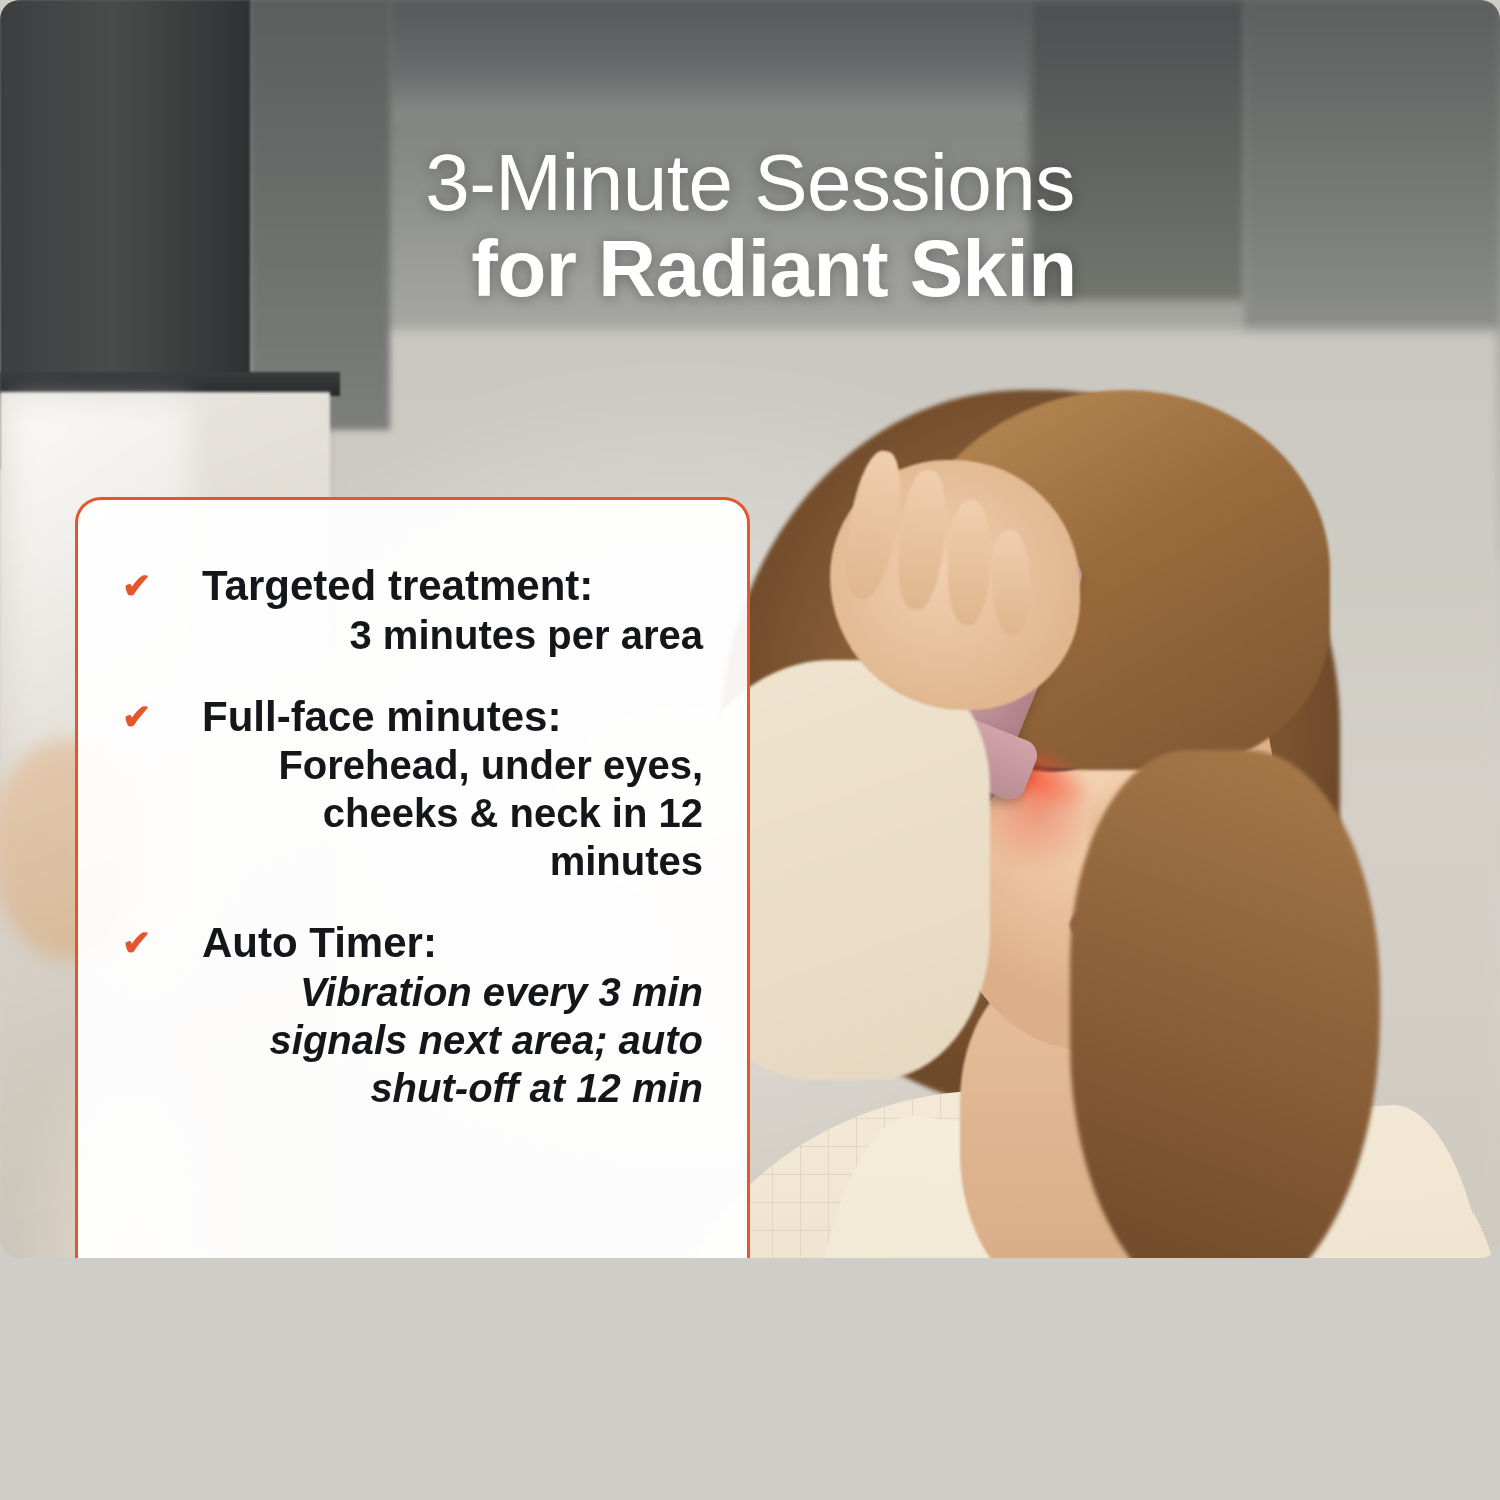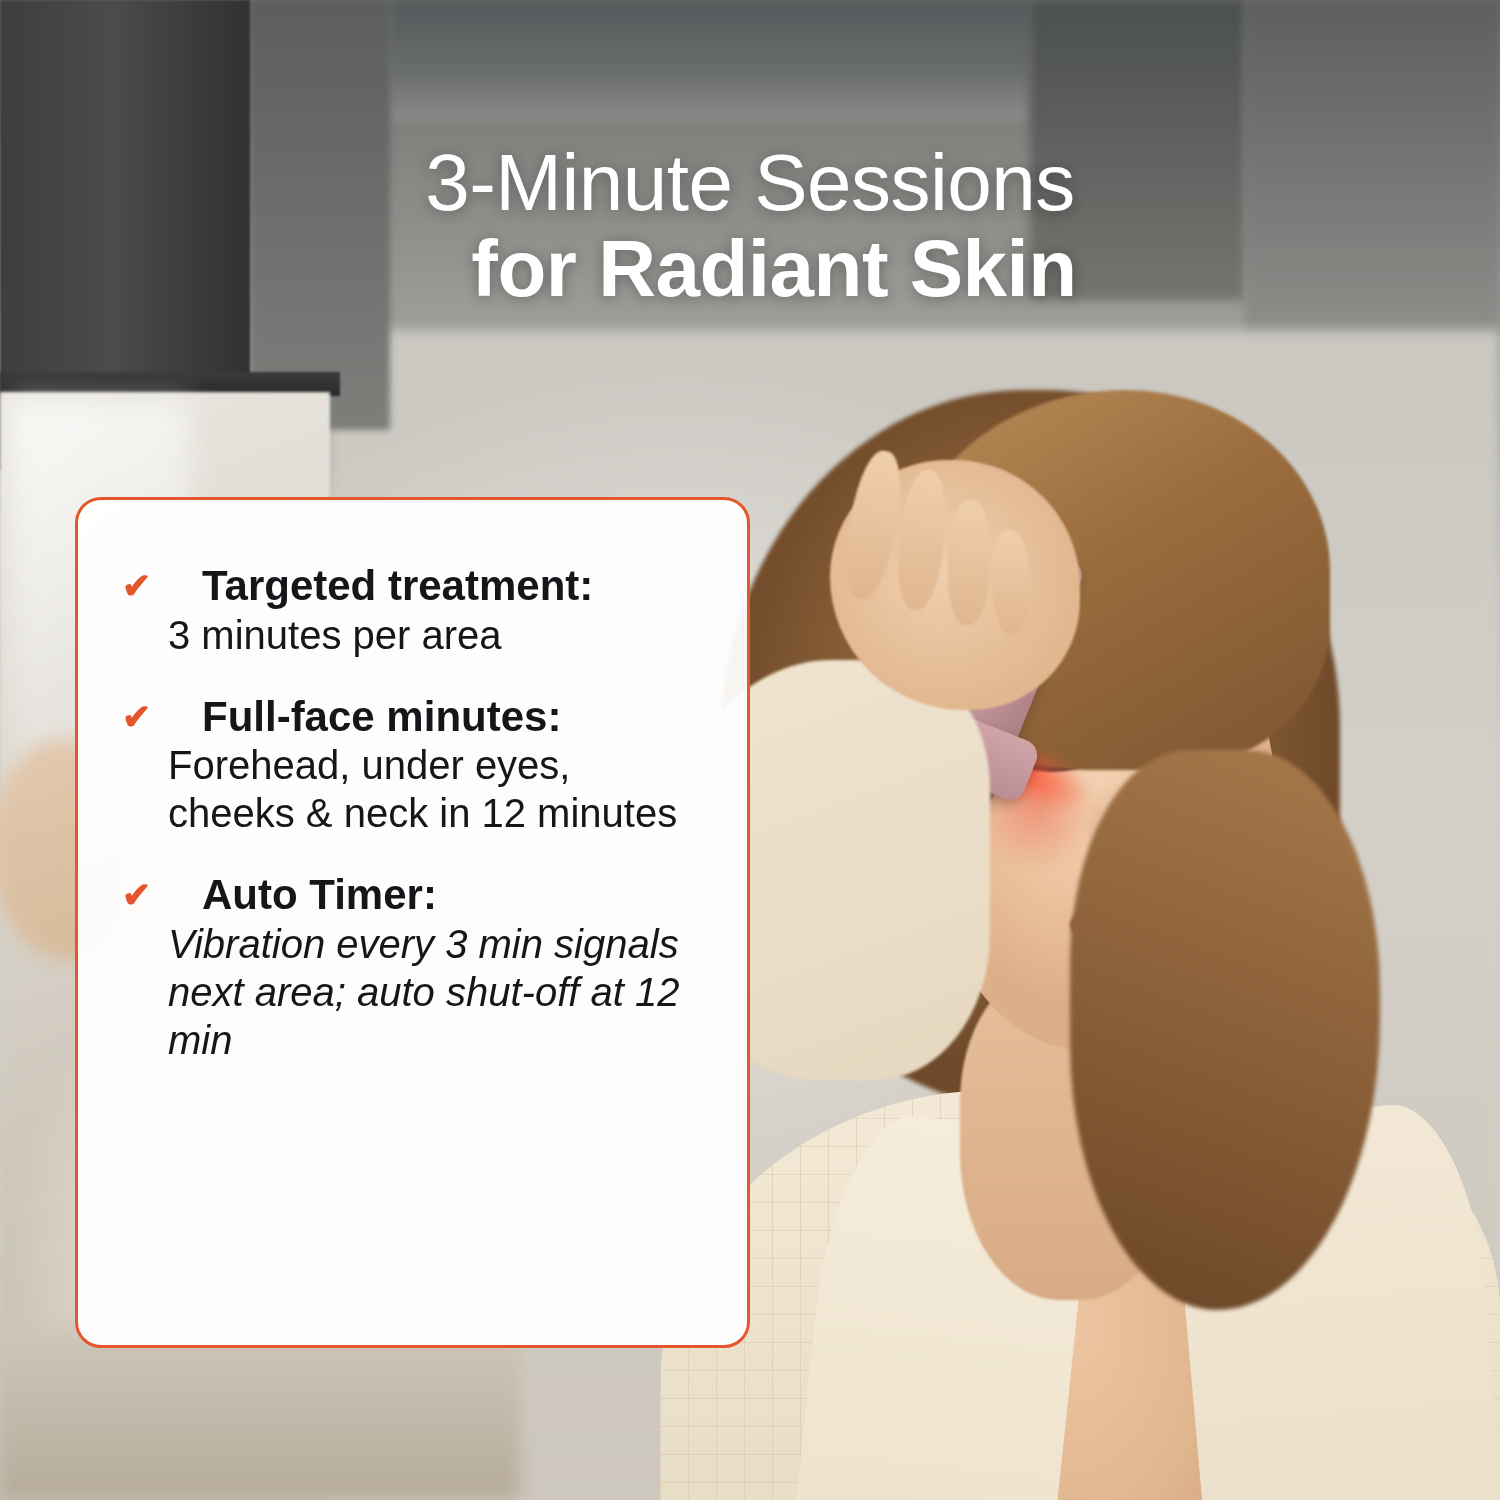--- a/index.html
+++ b/index.html
@@ -1,21 +1,21 @@
 <!DOCTYPE html>
 <html><head>
 <meta charset="utf-8">
 <style>
   html,body{margin:0;padding:0;}
   body{
     width:1500px;height:1500px;overflow:hidden;
     font-family:"Liberation Sans", sans-serif;
     background:#cfcdc8;
   }
-  #stage{position:relative;width:1500px;height:1500px;overflow:hidden;}
+  #stage{position:relative;width:1500px;height:1258px;overflow:hidden;border-radius:20px;}
 
   
   .bg{position:absolute;inset:0;}
   .bg-base{
     position:absolute;inset:0;
     background:
       linear-gradient(180deg,#6d6f6c 0%,#8b8d89 14%,#b9b9b3 34%,#cfcdc6 55%,#d6d2ca 78%,#cfc9c0 100%);
   }
   
   .mirror-frame{
@@ -242,21 +242,21 @@
     padding:62px 44px 40px 44px;
   }
   .feature{display:flex;margin-bottom:34px;}
   .feature:last-child{margin-bottom:0;}
   .check{
     flex:0 0 auto;width:46px;color:#e4572e;font-size:35px;line-height:1;
     font-weight:700;padding-top:6px;
   }
   .ftext{flex:1 1 auto;color:#15161a;}
   .ftitle{font-size:42px;font-weight:700;line-height:1.16;margin-left:34px;}
-  .fbody{font-size:40px;font-weight:400;line-height:1.2;}
+  .fbody{font-size:40px;font-weight:700;line-height:1.2;text-align:right;}
   .fbody.italic{font-style:italic;}
 </style>
 </head>
 <body>
 
 <div id="stage">
 
   <div class="bg">
     <div class="bg-base"></div>
     <div class="panel-top"></div>

